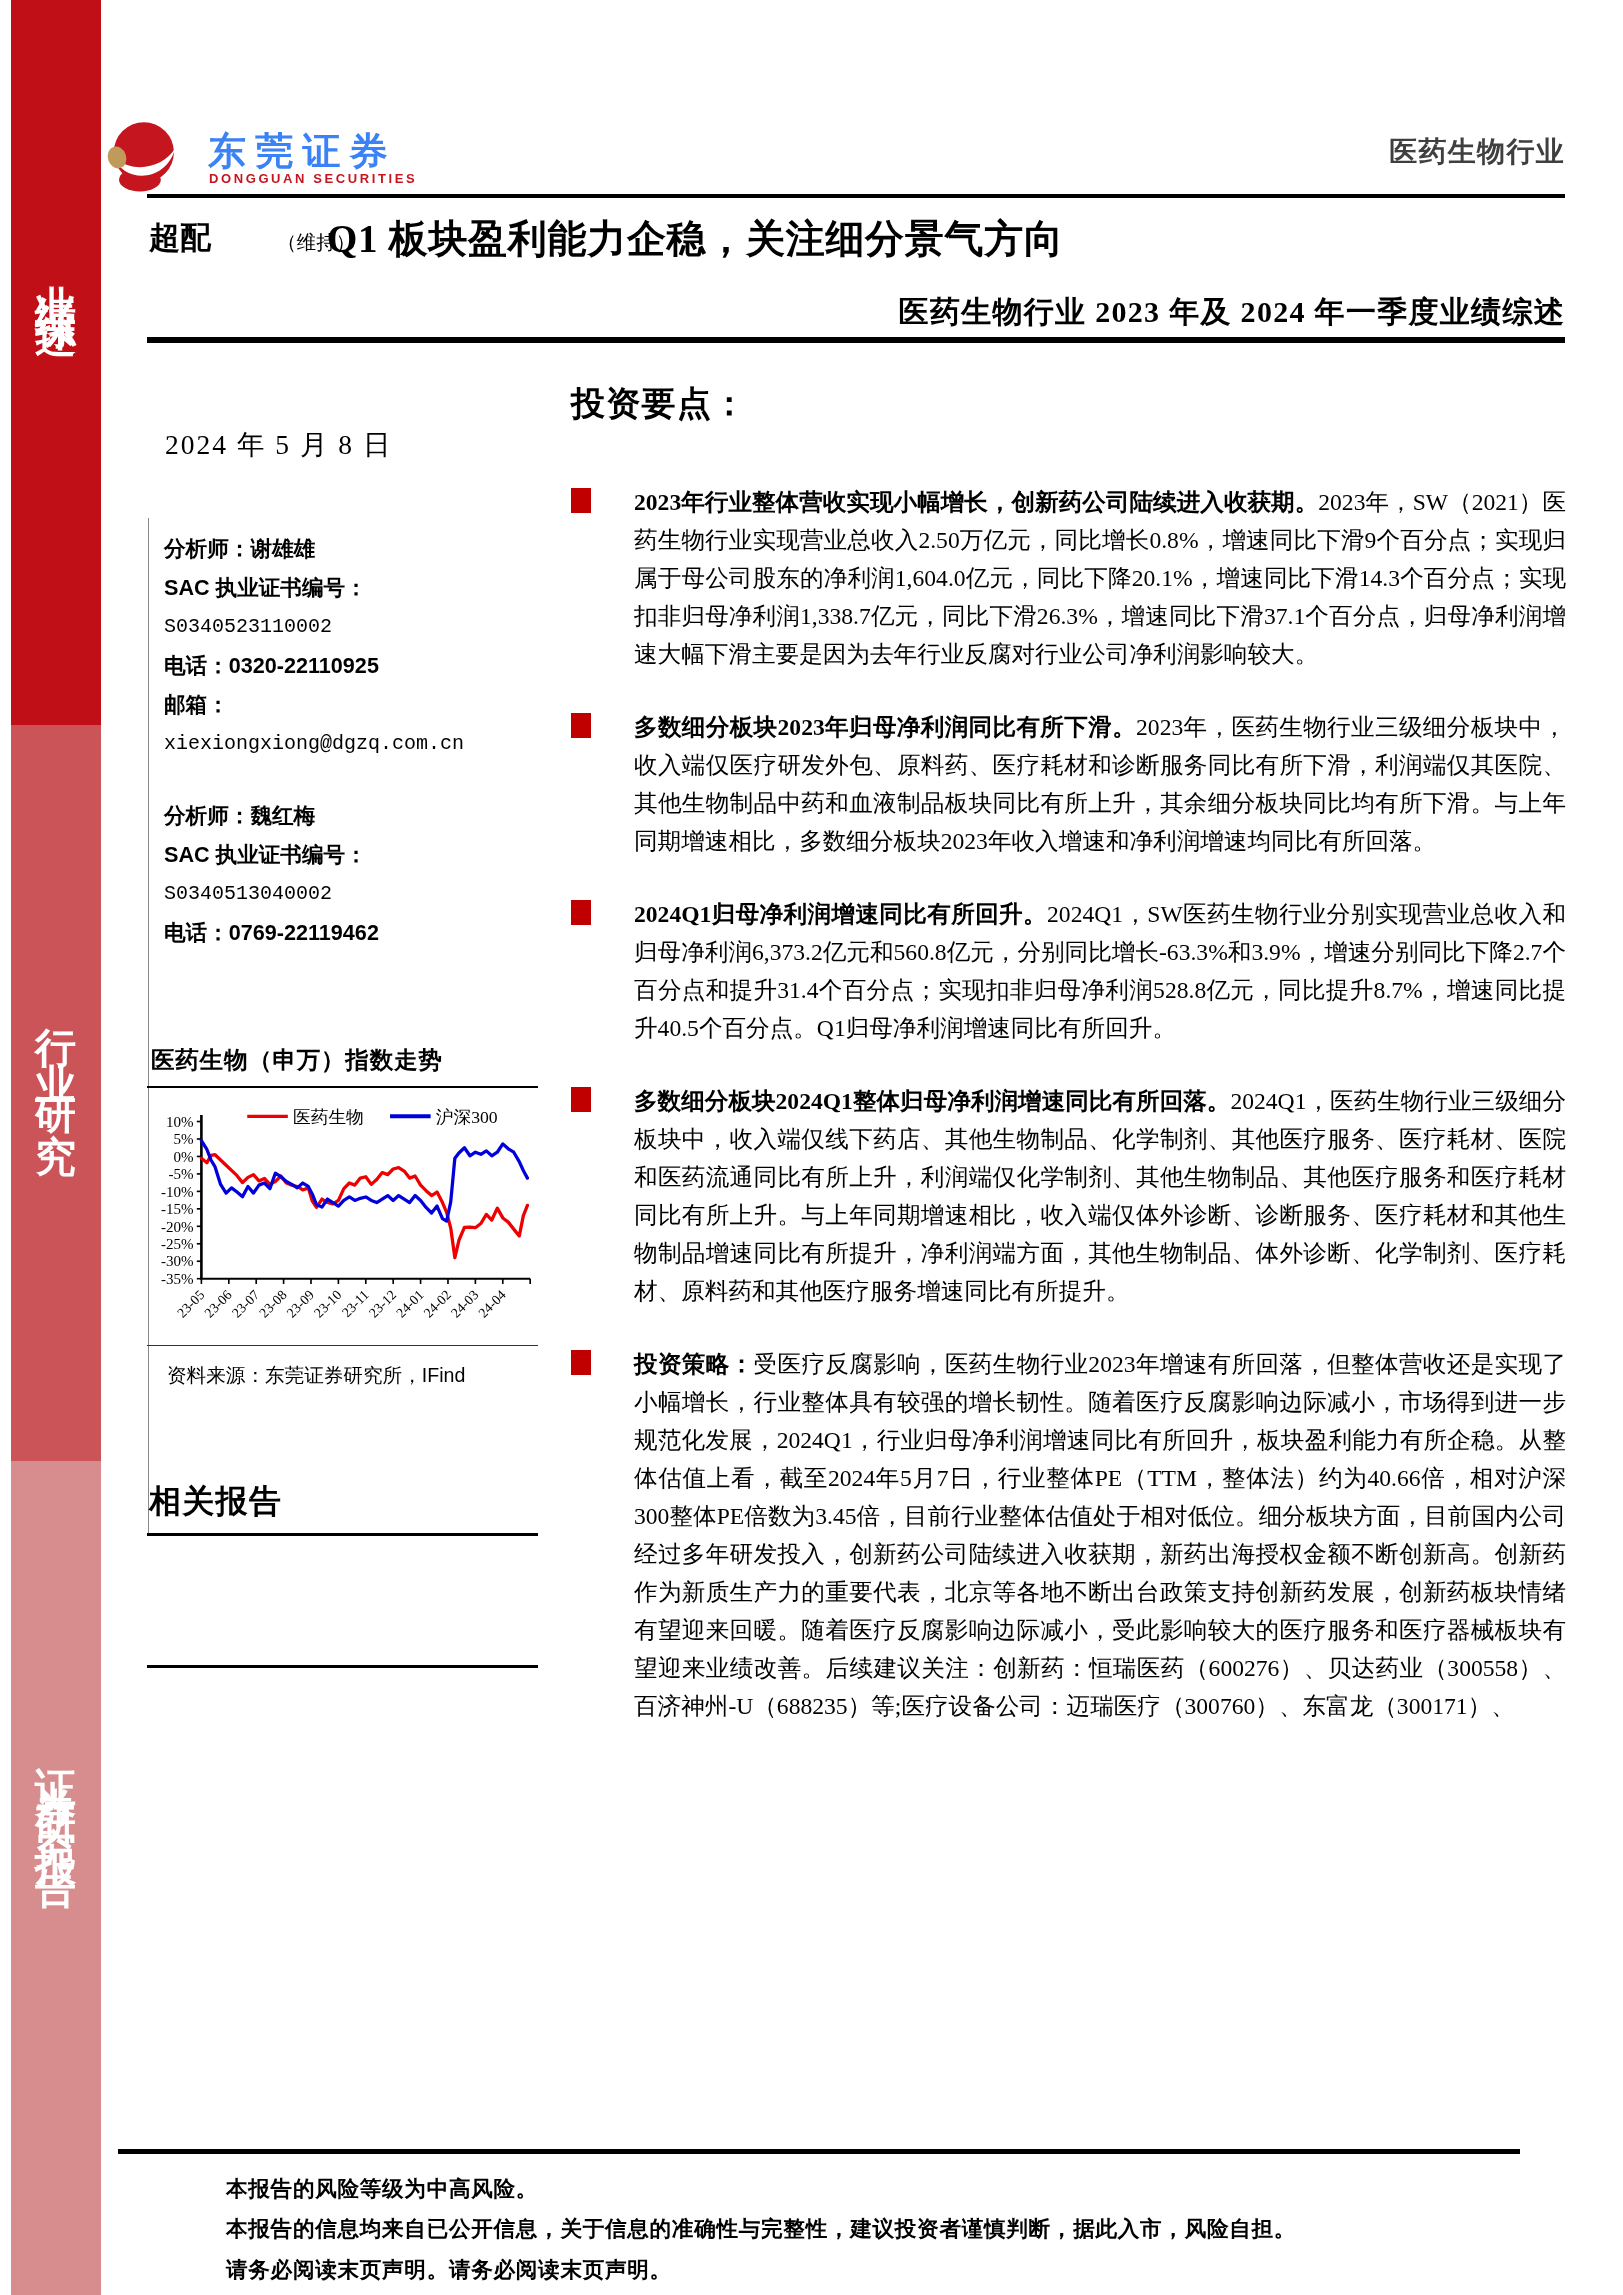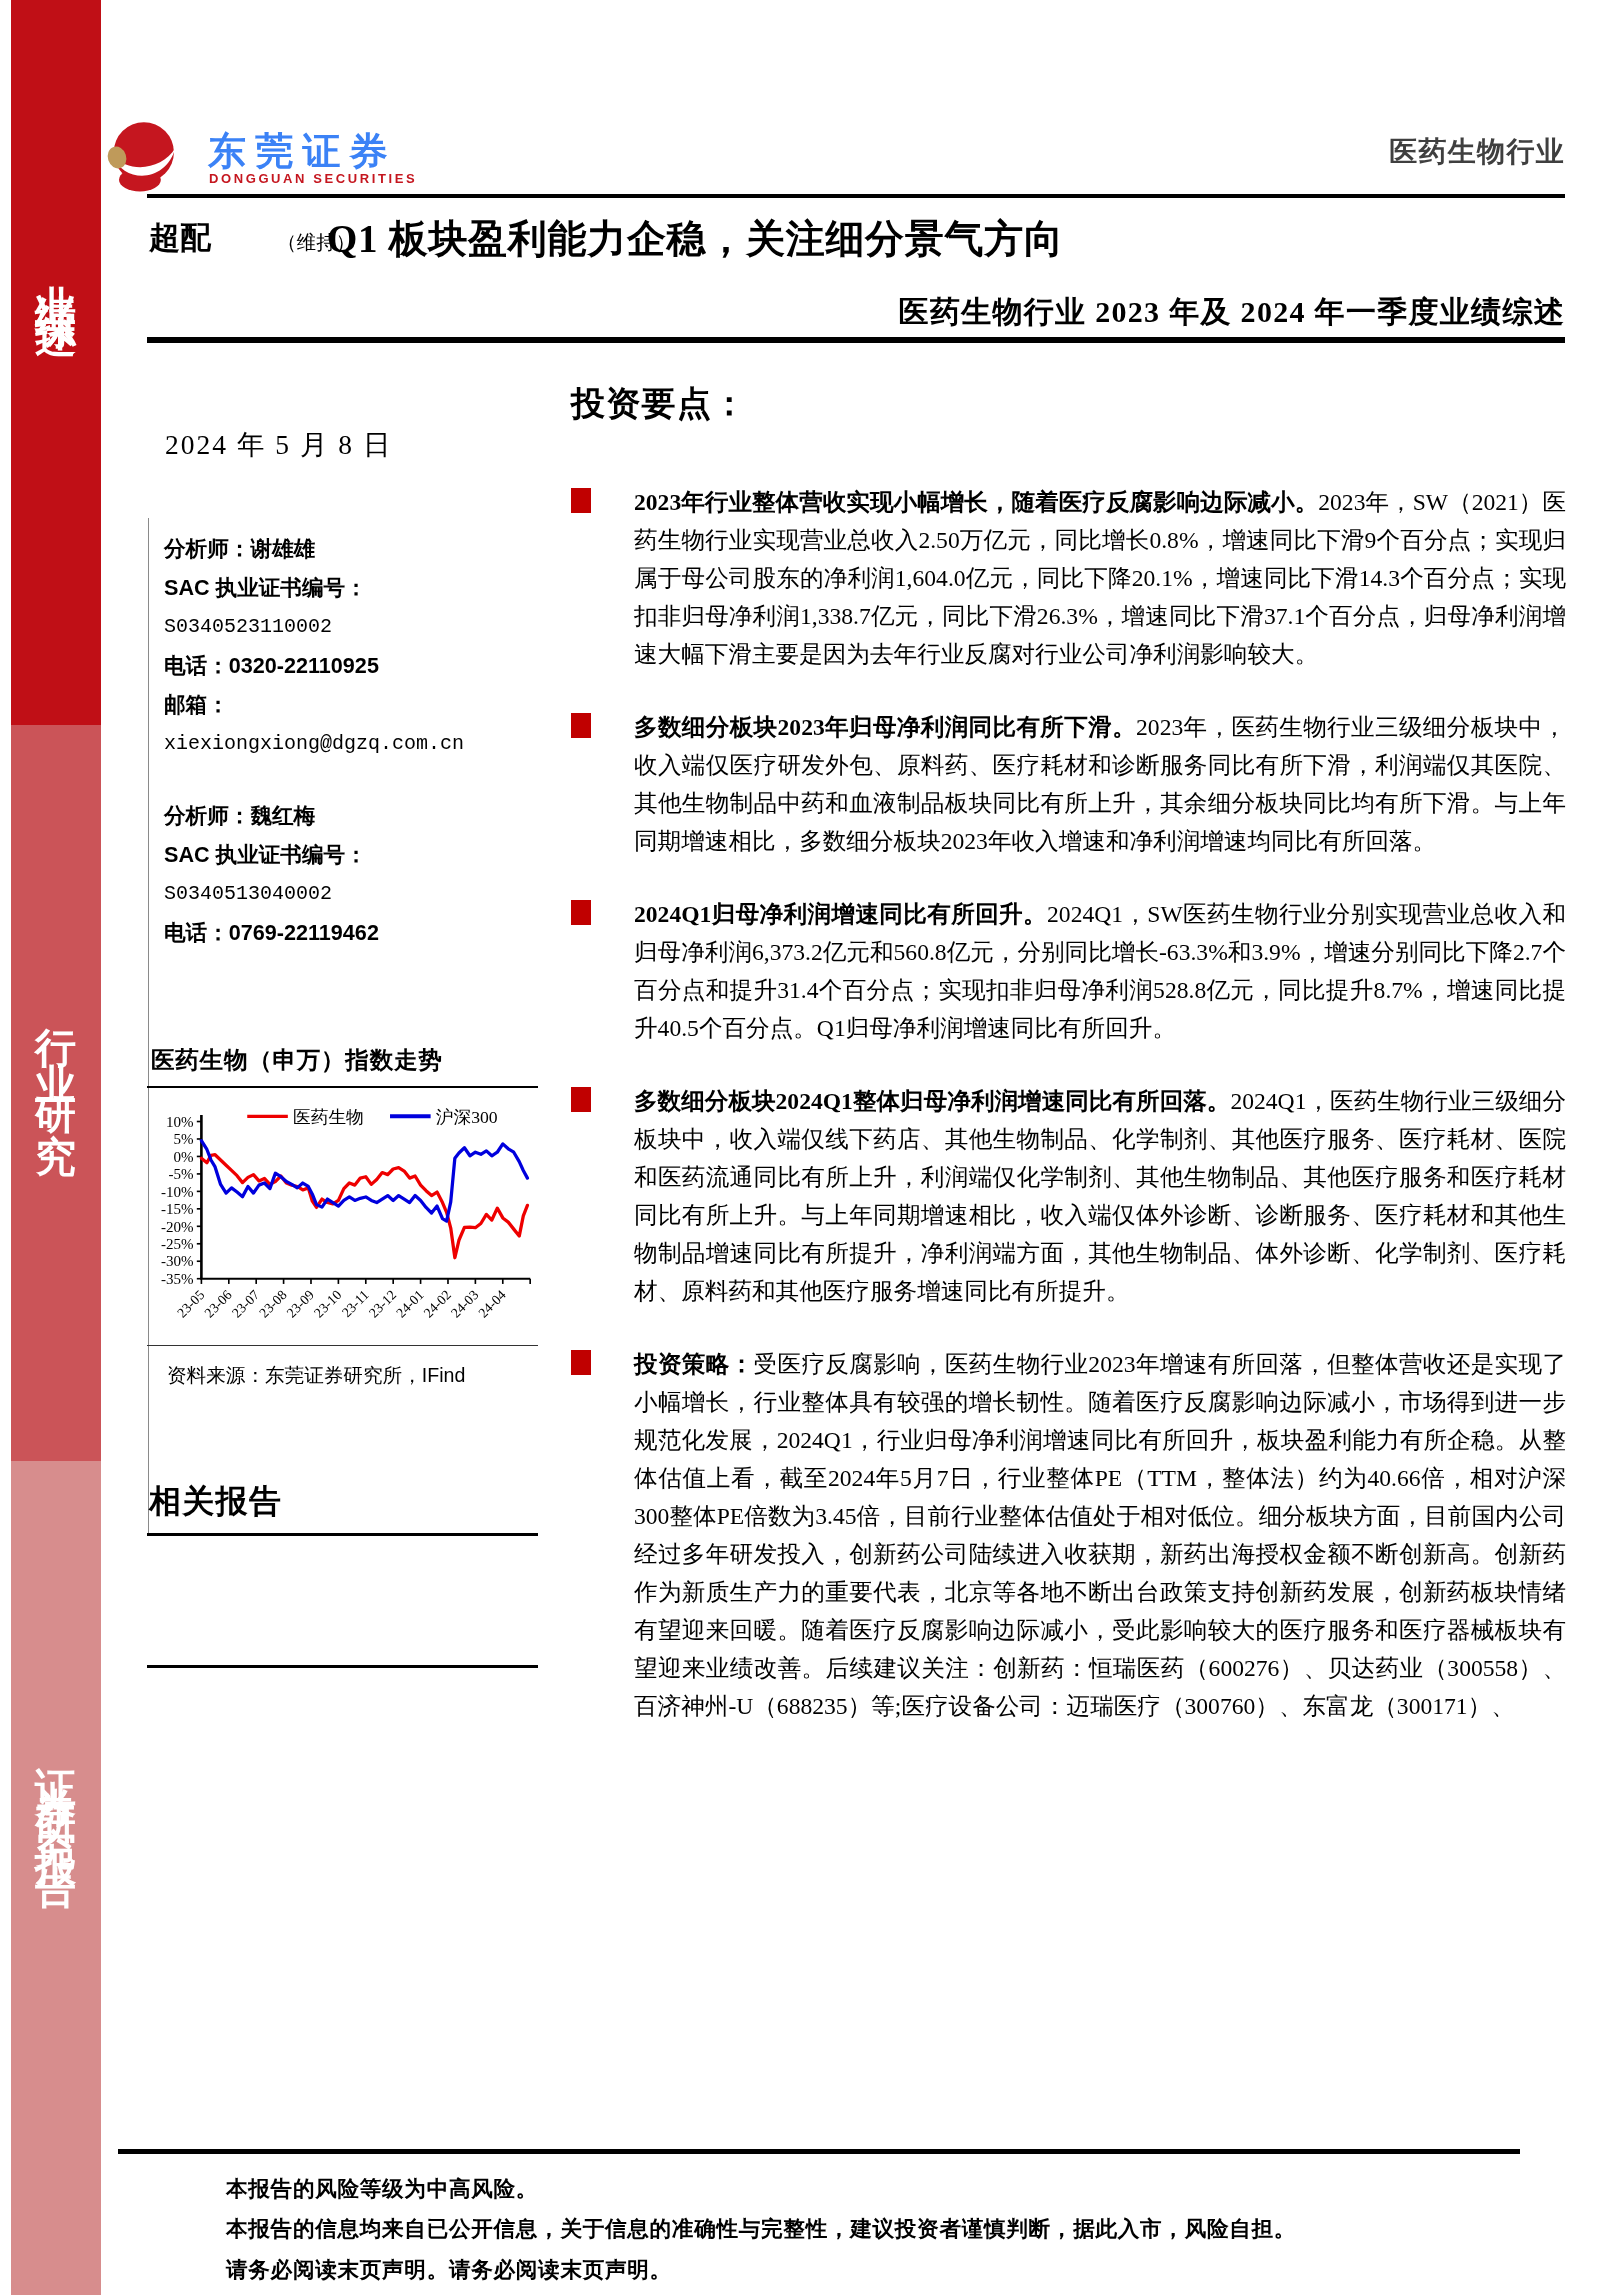--- a/index.html
+++ b/index.html
@@ -203,21 +203,21 @@
   <div id="rule-rel-1" class="hrule"></div>
   <div id="rule-rel-2" class="hrule"></div>
 
   <div id="points">
     <h2 id="points-title">投资要点：</h2>
 
     <div class="bullet">
       <div class="marker-col">
           <div class="square" style="background-color: rgb(192, 0, 0);"></div>
         </div>
-      <div class="b-text"><b>2023年行业整体营收实现小幅增长，随着医疗反腐影响边际减小。</b><span>2023年，SW（2021）医药生物行业实现营业总收入2.50万亿元，同比增长0.8%，增速同比下滑9个百分点；实现归属于母公司股东的净利润1,604.0亿元，同比下降20.1%，增速同比下滑14.3个百分点；实现扣非归母净利润1,338.7亿元，同比下滑26.3%，增速同比下滑37.1个百分点，归母净利润增速大幅下滑主要是因为去年行业反腐对行业公司净利润影响较大。</span></div>
+      <div class="b-text"><b>2023年行业整体营收实现小幅增长，创新药公司陆续进入收获期。</b><span>2023年，SW（2021）医药生物行业实现营业总收入2.50万亿元，同比增长0.8%，增速同比下滑9个百分点；实现归属于母公司股东的净利润1,604.0亿元，同比下降20.1%，增速同比下滑14.3个百分点；实现扣非归母净利润1,338.7亿元，同比下滑26.3%，增速同比下滑37.1个百分点，归母净利润增速大幅下滑主要是因为去年行业反腐对行业公司净利润影响较大。</span></div>
     </div>
 
     <div class="bullet">
       <div class="marker-col">
           <div class="square" style="background-color: rgb(192, 0, 0);"></div>
         </div>
       <div class="b-text"><b>多数细分板块2023年归母净利润同比有所下滑。</b><span>2023年，医药生物行业三级细分板块中，收入端仅医疗研发外包、原料药、医疗耗材和诊断服务同比有所下滑，利润端仅其医院、其他生物制品中药和血液制品板块同比有所上升，其余细分板块同比均有所下滑。与上年同期增速相比，多数细分板块2023年收入增速和净利润增速均同比有所回落。</span></div>
     </div>
 
     <div class="bullet">

